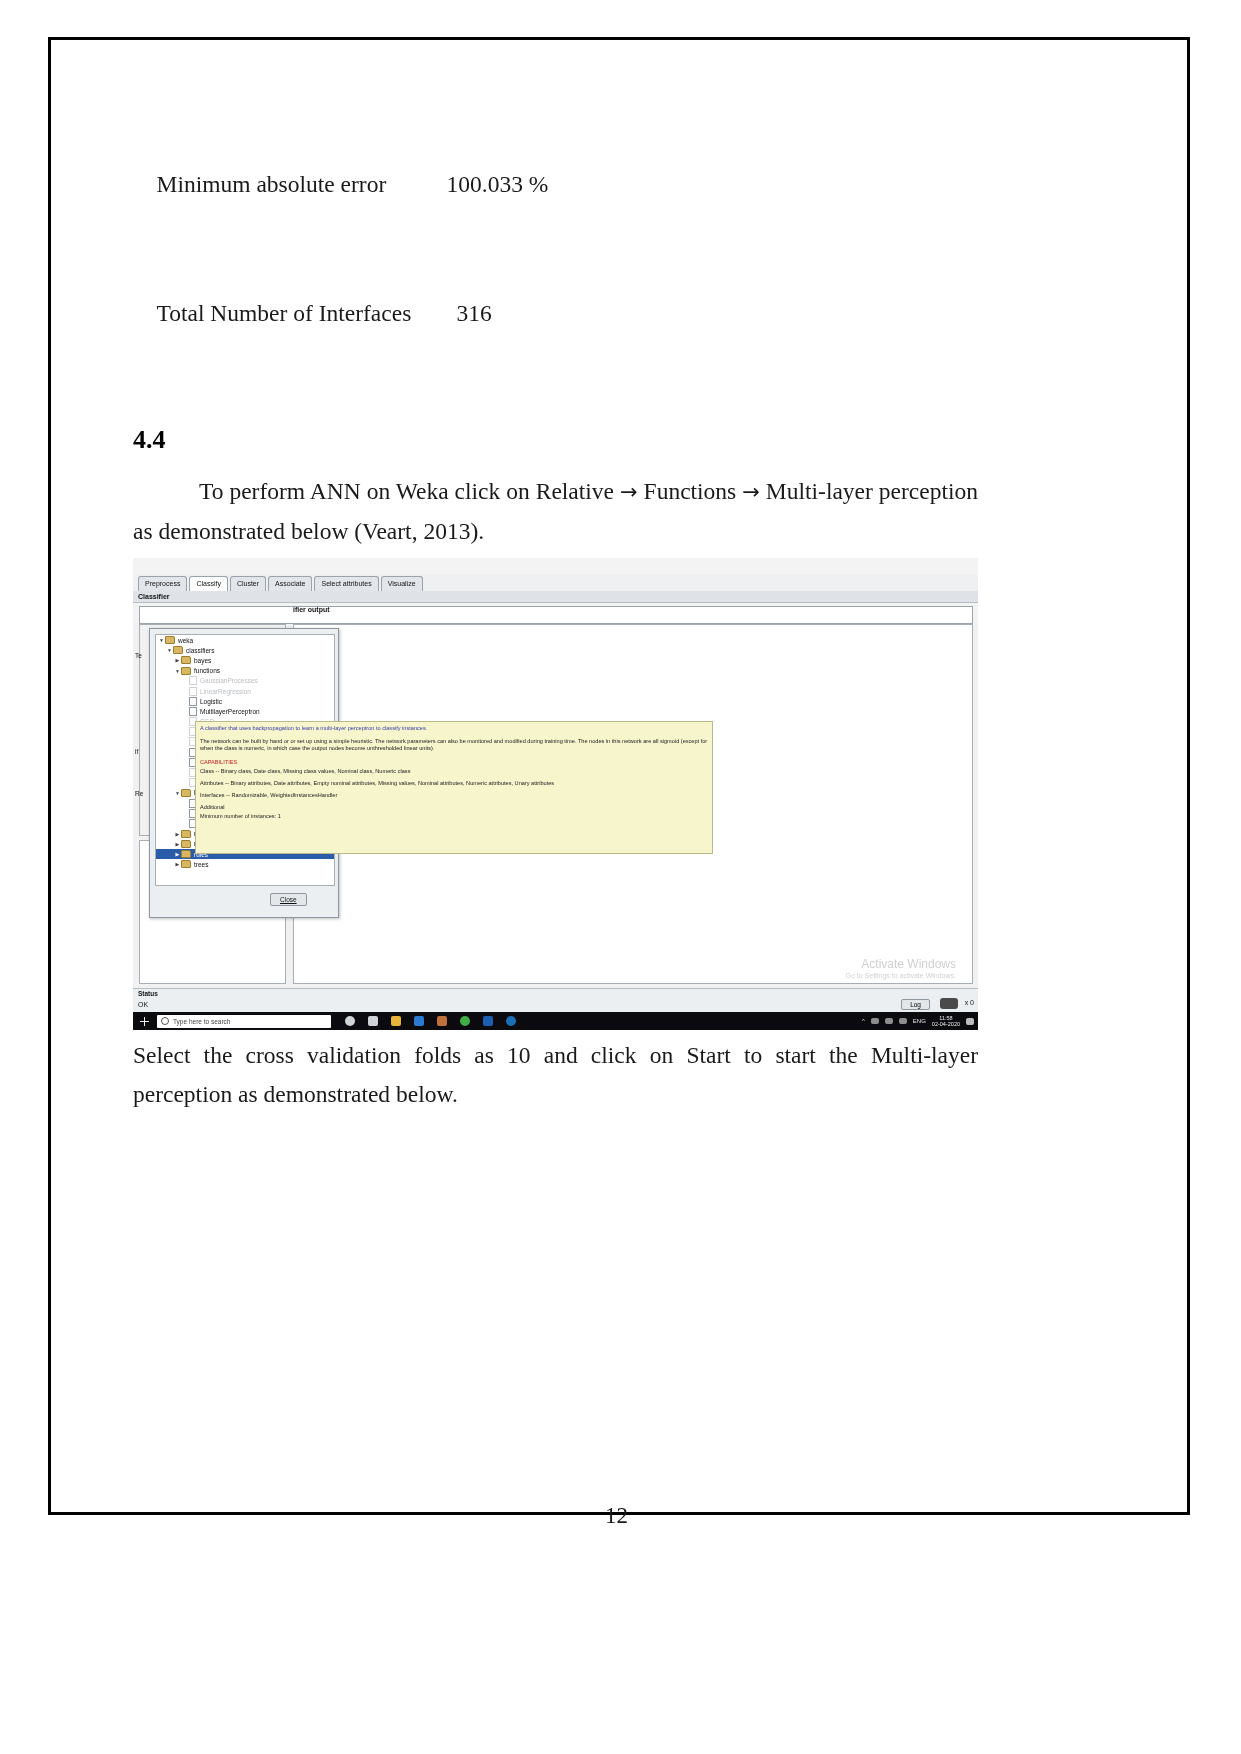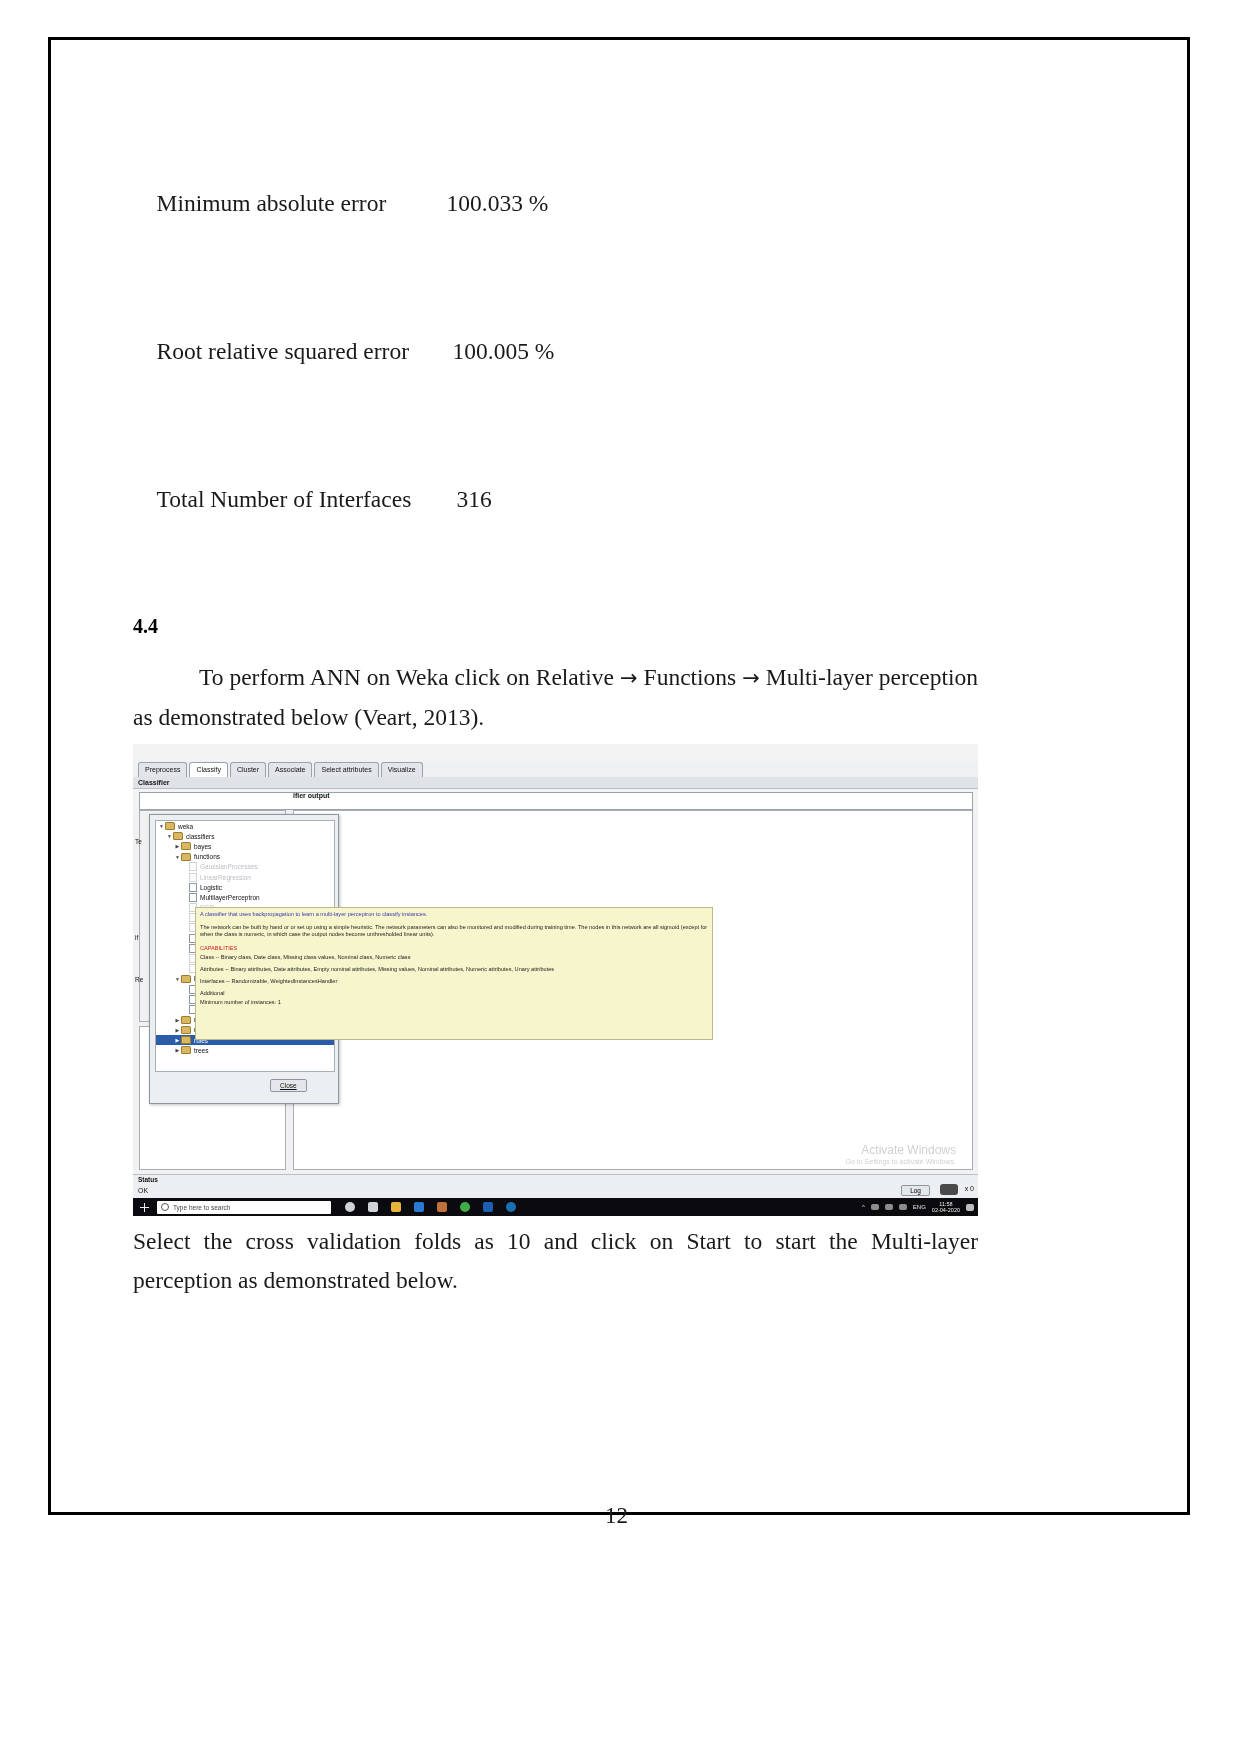--- a/index.html
+++ b/index.html
@@ -22,24 +22,24 @@
     left:133px;top:120px;
     width:845px;
   }
   .stat-line{
     font-size:23.5px;
     line-height:43px;
     color:#1a1a1a;
     white-space:pre;
   }
   .stat-label{display:inline-block;}
-  .stat-value{display:inline-block;margin-top:19px;}
+  .stat-value{display:inline-block;}
   .spacer-lg{height:44px;}
   h2.section-heading{
-    font-size:20px;
+    font-size:26px;
     font-weight:bold;
     margin:0;
     line-height:36px;
     color:#000;
     display:flex;
     gap:15px;
   }
   .body-para{
     font-size:23.5px;
     line-height:38.5px;
@@ -241,23 +241,20 @@
 </style>
 </head>
 <body>
 
 <div class="page-border"></div>
 
 <div class="content">
 
   <div class="stat-line">
     <span class="stat-label" style="width:290px">Minimum absolute error</span><span class="stat-value">100.033 %</span>
-  </div>
-  <div class="stat-line">
-    <span class="stat-label" style="width:296px">Root relative squared error</span><span class="stat-value">100.005 %</span>
   </div>
   <div class="stat-line">
     <span class="stat-label" style="width:300px">Total Number of Interfaces</span><span class="stat-value">316</span>
   </div>
 
   <div class="spacer-lg"></div>
 
   <h2 class="section-heading">
     <span>4.4</span>
   </h2>

